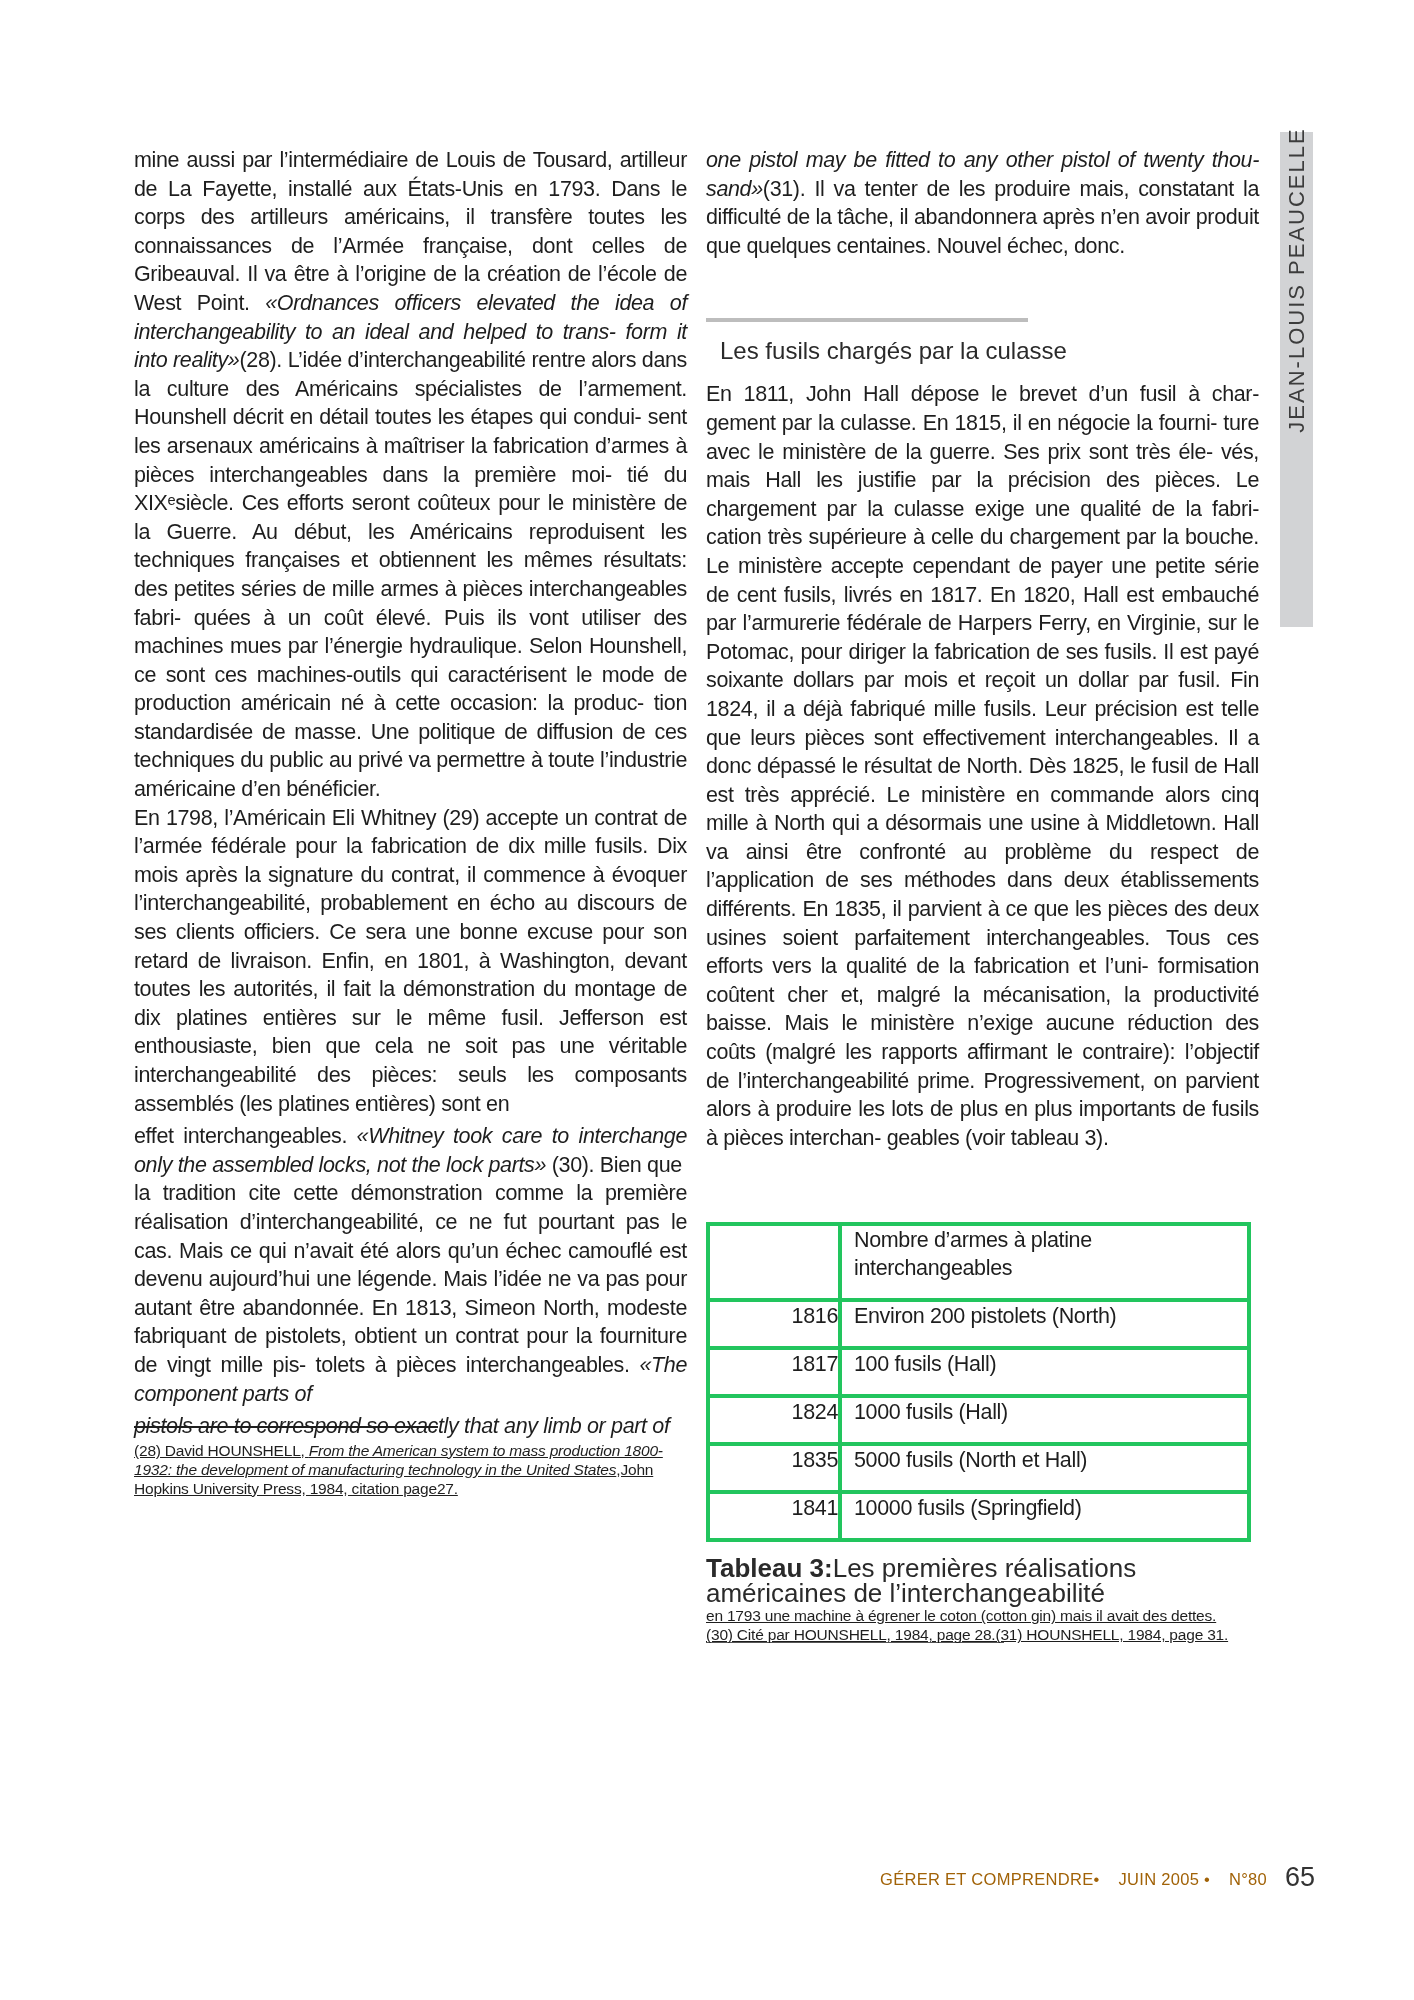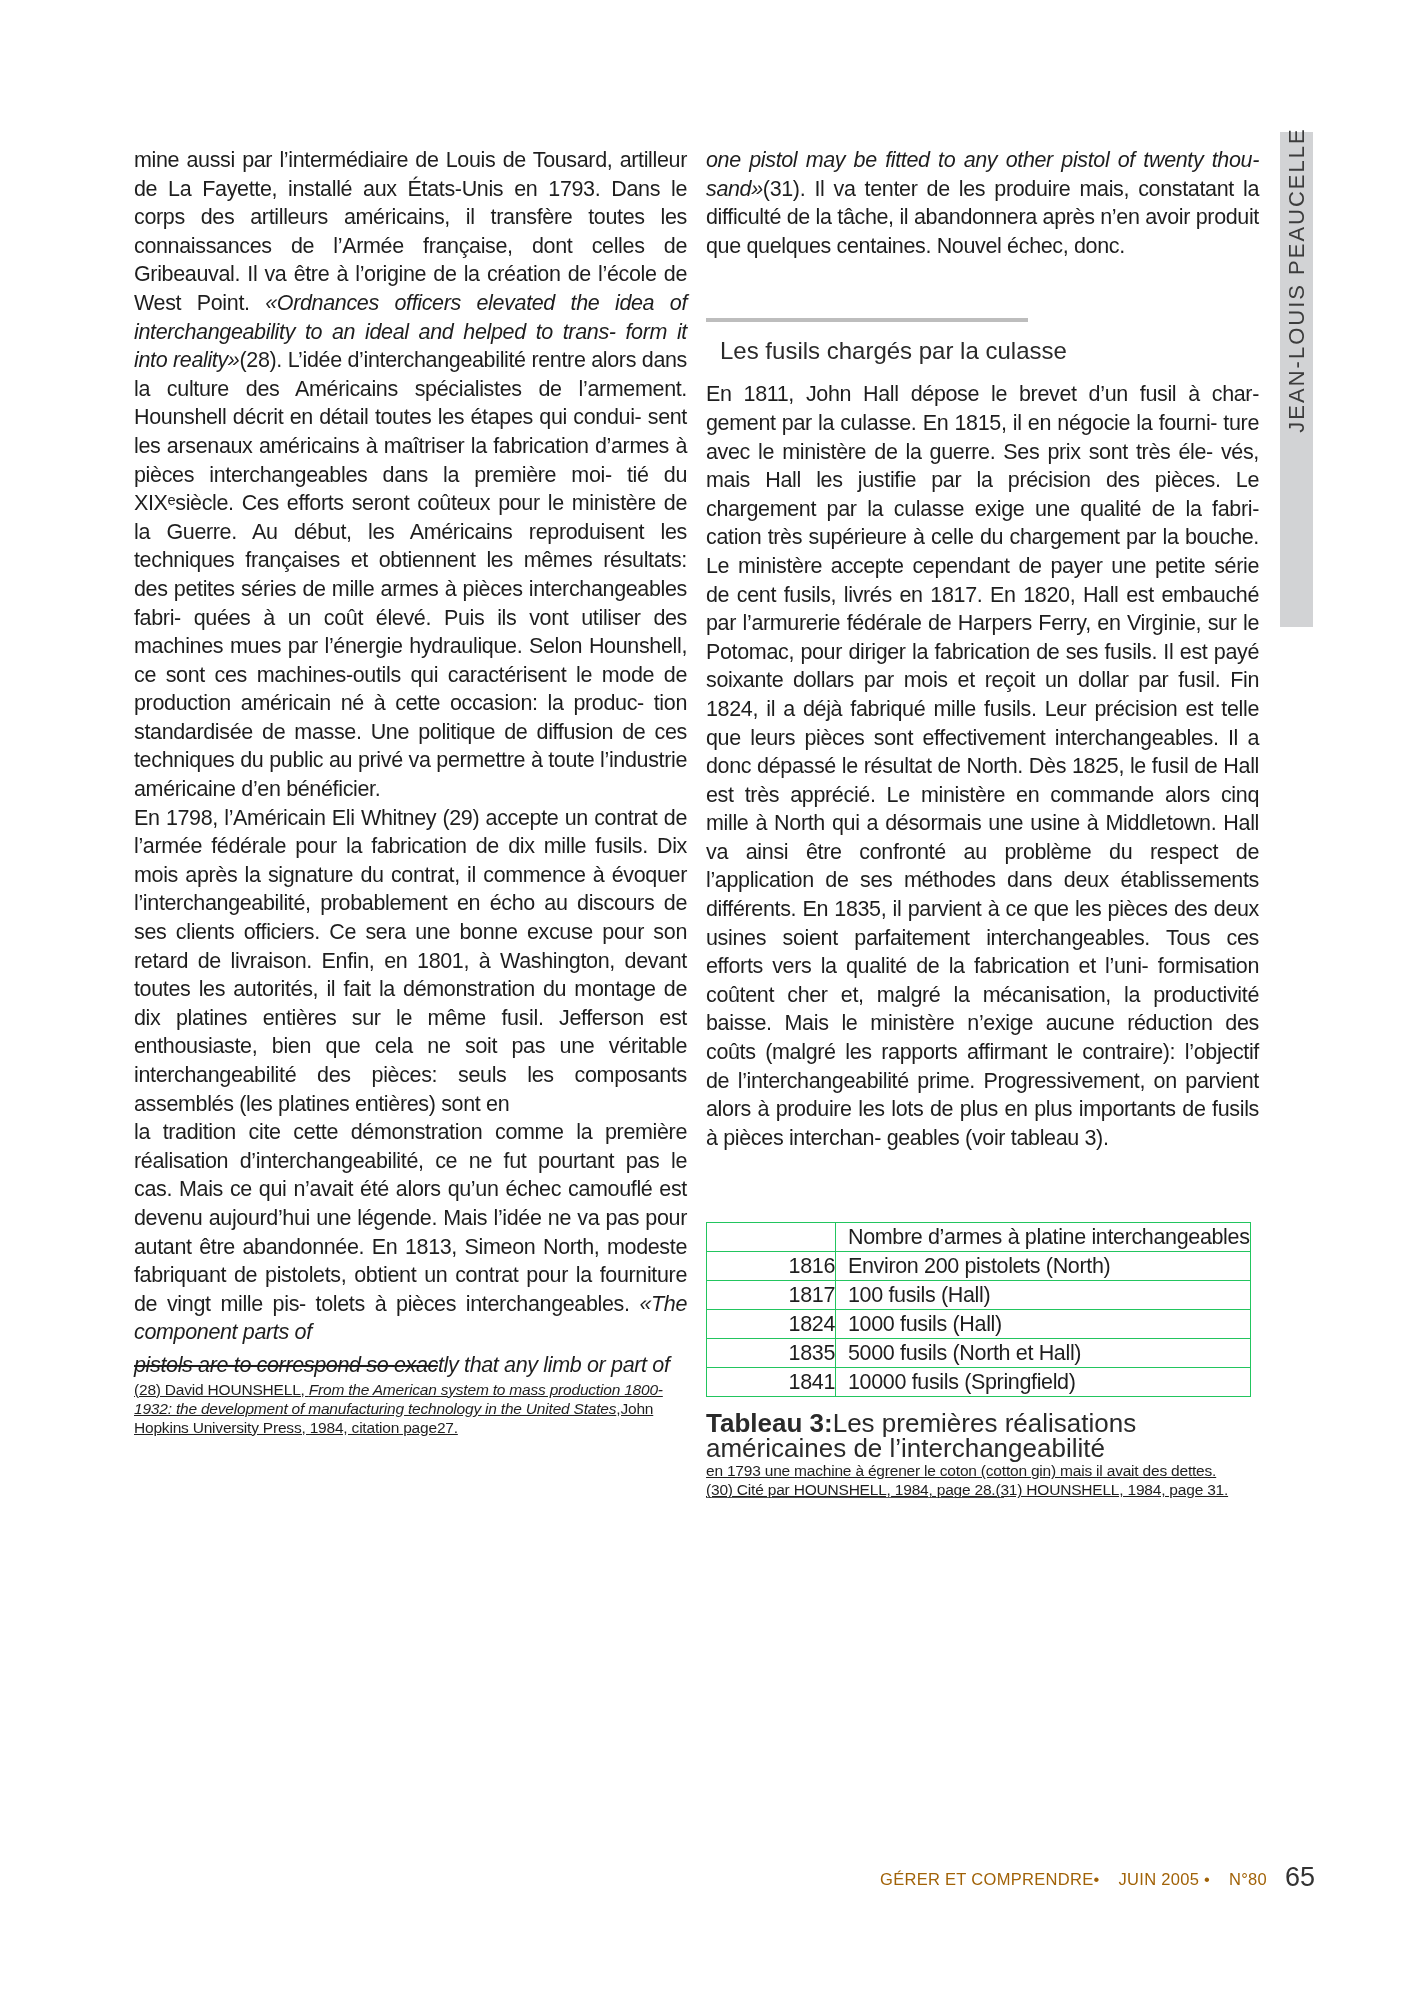--- a/index.html
+++ b/index.html
@@ -10,21 +10,21 @@
   #col-left { left: 134px; top: 146px; width: 553px; }
   #col-right { left: 706px; top: 146px; width: 553px; }
   .it { font-style: italic; }
   .heading-block { position: relative; }
   .heading-rule { height: 4px; background: #bdbdbd; }
   .heading { font-size: 24px; line-height: 30px; color: #2a2a2a; margin: 14px; font-weight: normal; letter-spacing: 0; }
   .footnotes { font-size: 15.5px; line-height: 19px; letter-spacing: -0.2px; }
   .footnotes p { text-align: left; text-decoration: underline; }
   .strike { text-decoration: line-through; }
   table.t3 { border-collapse: collapse; width: 545px; font-size: 21.5px; letter-spacing: -0.35px; }
-  table.t3 td { border: 1px solid #22c55e; vertical-align: top; padding: 0 0 0 8px; line-height: 28px; }
+  table.t3 td { border: 4px solid #22c55e; vertical-align: top; padding: 0 0 16px 8px; line-height: 28px; }
   table.t3 td.year { width: 120px; text-align: right; }
   table.t3 td.val { padding-left: 12px; }
   .caption { font-size: 26px; line-height: 25px; color: #2a2a2a; letter-spacing: 0; }
   .caption b { font-weight: bold; }
   .side-band { position: absolute; left: 1280px; top: 132px; width: 33px; height: 495px; background: #d2d3d5; }
   .side-label { position: absolute; left: 1283px; top: 146px; width: 28px; height: 268px; }
   .side-label span { position: absolute; left: 50%; top: 50%; transform: translate(-50%, -50%) rotate(-90deg);
        white-space: nowrap; font-size: 22px; letter-spacing: 2px; color: #3c3c3c; }
   .footer { position: absolute; top: 1870px; left: 880px; font-size: 16.5px; color: #a16207; letter-spacing: 0.3px; white-space: nowrap; }
   .footer span { margin-right: 14px; }
@@ -36,20 +36,21 @@
 <div class="side-band"></div>
 <div class="side-label">
   <span>JEAN-LOUIS PEAUCELLE</span>
 </div>
 
 <div class="col" id="col-left">
   <p><span>mine aussi par l’intermédiaire de Louis de Tousard, artilleur de La Fayette, installé aux États-Unis en 1793. Dans le corps des artilleurs américains, il transfère toutes les connaissances de l’Armée française, dont celles de Gribeauval. Il va être à l’origine de la création de l’école de West Point. </span><span class="it">«Ordnances officers elevated the idea of interchangeability to an ideal and helped to trans- form it into reality»</span><span>(28). L’idée d’interchangeabilité rentre alors dans la culture des Américains spécialistes de l’armement. Hounshell décrit en détail toutes les étapes qui condui- sent les arsenaux américains à maîtriser la fabrication d’armes à pièces interchangeables dans la première moi- tié du XIXᵉsiècle. Ces efforts seront coûteux pour le ministère de la Guerre. Au début, les Américains reproduisent les techniques françaises et obtiennent les mêmes résultats: des petites séries de mille armes à pièces interchangeables fabri- quées à un coût élevé. Puis ils vont utiliser des machines mues par l’énergie hydraulique. Selon Hounshell, ce sont ces machines-outils qui caractérisent le mode de production américain né à cette occasion: la produc- tion standardisée de masse. Une politique de diffusion de ces techniques du public au privé va permettre à toute l’industrie américaine d’en bénéficier.</span></p>
 
 
   <p style="text-align:justify;">En 1798, l’Américain Eli Whitney (29) accepte un contrat de l’armée fédérale pour la fabrication de dix mille fusils. Dix mois après la signature du contrat, il commence à évoquer l’interchangeabilité, probablement en écho au discours de ses clients officiers. Ce sera une bonne excuse pour son retard de livraison. Enfin, en 1801, à Washington, devant toutes les autorités, il fait la démonstration du montage de dix platines entières sur le même fusil. Jefferson est enthousiaste, bien que cela ne soit pas une véritable interchangeabilité des pièces: seuls les composants assemblés (les platines entières) sont en</p>
+  <p style="margin-top:4px;"><span>effet interchangeables. </span><span class="it">«Whitney took care to interchange only the assembled locks, not the lock parts»</span><span> (30). Bien que</span></p>
   <p><span>la tradition cite cette démonstration comme la première réalisation d’interchangeabilité, ce ne fut pourtant pas le cas. Mais ce qui n’avait été alors qu’un échec camouflé est devenu aujourd’hui une légende. Mais l’idée ne va pas pour autant être abandonnée. En 1813, Simeon North, modeste fabriquant de pistolets, obtient un contrat pour la fourniture de vingt mille pis- tolets à pièces interchangeables. </span><span class="it">«The component parts of</span></p>
   <p class="it" style="margin-top:4px;"><span class="strike">pistols are to correspond so exac</span><span>tly that any limb or part of</span></p>
 
   <div class="footnotes">
     <p><span>(28) David HOUNSHELL, </span><span class="it">From the American system to mass production 1800-1932: the development of manufacturing technology in the United States</span><span>,John Hopkins University Press, 1984, citation page27.</span></p>
   </div>
 </div>
 
 <div class="col" id="col-right">
   <p><span class="it">one pistol may be fitted to any other pistol of twenty thou- sand»</span><span>(31). Il va tenter de les produire mais, constatant la difficulté de la tâche, il abandonnera après n’en avoir produit que quelques centaines. Nouvel échec, donc.</span></p>

